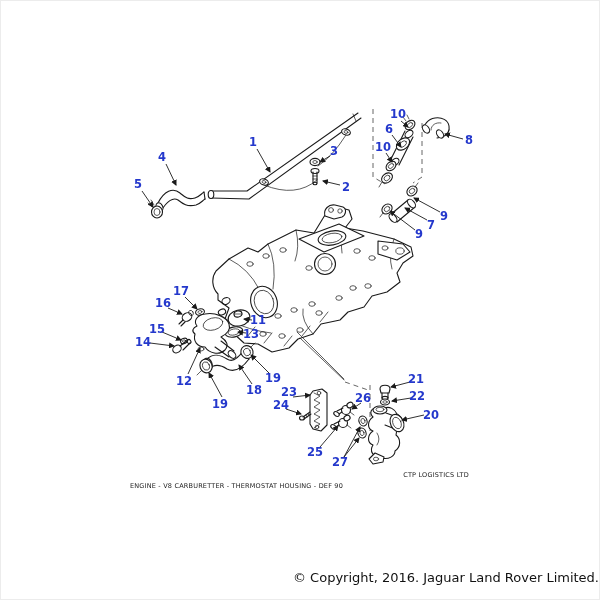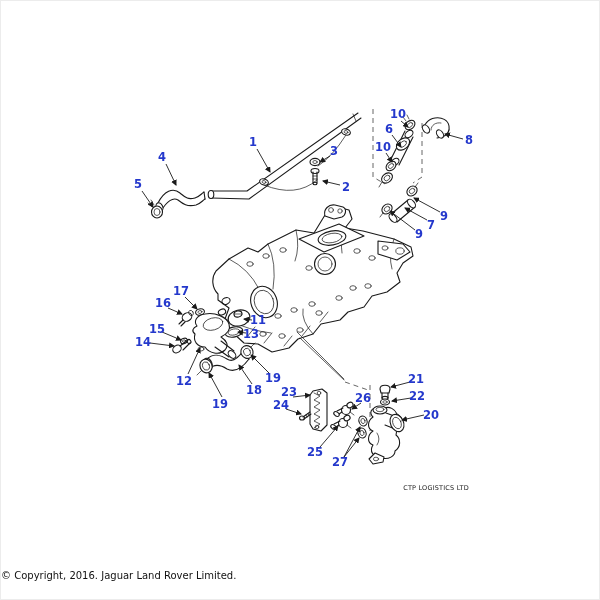--- a/index.html
+++ b/index.html
@@ -11,22 +11,22 @@
   svg{position:absolute;left:0;top:0;}
   .ink{stroke:#1a1a1a;stroke-width:1.1;fill:none;stroke-linecap:round;stroke-linejoin:round;}
   .ink-thin{stroke:#1a1a1a;stroke-width:0.7;fill:none;stroke-linecap:round;}
   .white{fill:#ffffff;}
   .dash{stroke:#555;stroke-width:0.9;fill:none;stroke-dasharray:5 4;}
   .callout{font:bold 11.5px "DejaVu Sans",sans-serif;text-anchor:middle;}
   .leader{stroke:#1a1a1a;stroke-width:0.9;fill:none;}
   #footer-left{position:absolute;left:129px;top:480px;}
   #footer-code{font-size:9px;font-weight:bold;color:#111;letter-spacing:.3px;}
   #footer-desc{font-size:6.5px;color:#222;margin-top:1px;letter-spacing:.2px;}
-  #footer-vendor{position:absolute;right:130px;top:483px;font-size:6.5px;color:#222;letter-spacing:.2px;}
-  #copyright{position:absolute;top:569px;left:0;width:100%;text-align:left;font-size:10px;color:#111;}
+  #footer-vendor{position:absolute;right:130px;top:470px;font-size:6.5px;color:#222;letter-spacing:.2px;}
+  #copyright{position:absolute;top:569px;left:0;width:100%;text-align:right;font-size:13px;color:#111;}
 </style>
 </head>
 <body>
 
 <svg id="diagram-svg" width="600" height="545" viewBox="0 0 600 545">
   <defs>
     <marker id="arr" markerWidth="6" markerHeight="6" refX="5" refY="3" orient="auto" markerUnits="userSpaceOnUse">
       <path d="M0,0 L6,3 L0,6 Z" fill="#1a1a1a"></path>
     </marker>
   </defs>
@@ -344,15 +344,16 @@
       <text x="314" y="455" class="callout" fill="#2438cc">25</text>
       <line x1="360" y1="402" x2="351" y2="408" class="leader" marker-end="url(#arr)"></line>
       <text x="362" y="401" class="callout" fill="#2438cc">26</text>
       <line x1="343" y1="456" x2="359" y2="426" class="leader" marker-end="url(#arr)"></line>
       <line x1="343" y1="456" x2="358" y2="437" class="leader" marker-end="url(#arr)"></line>
       <text x="339" y="465" class="callout" fill="#2438cc">27</text>
     </g>
 </svg>
 
 <div id="footer-left">
+  <div id="footer-desc">ENGINE - V8 CARBURETTER - THERMOSTAT HOUSING - DEF 90</div>
 </div>
 <div id="footer-vendor">CTP LOGISTICS LTD</div>
 <div id="copyright">© Copyright, 2016. Jaguar Land Rover Limited.</div>
 
 </body></html>

